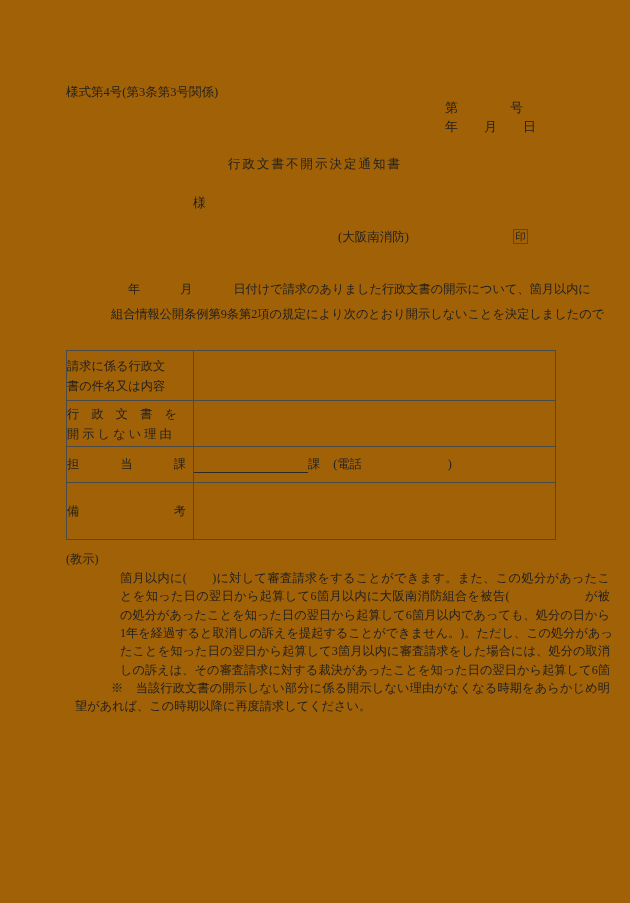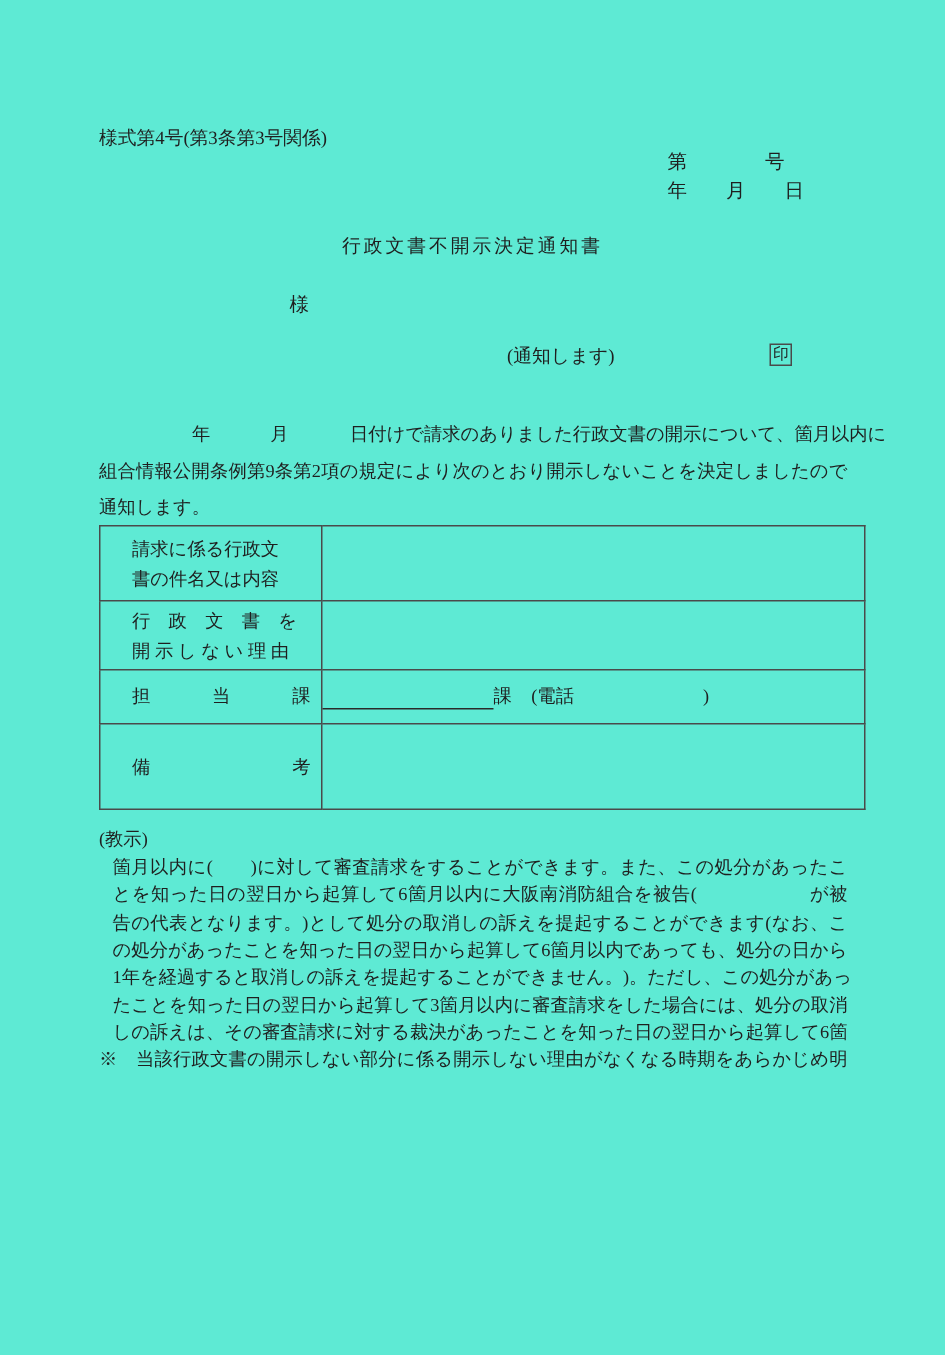--- a/index.html
+++ b/index.html
@@ -1,21 +1,21 @@
 <!DOCTYPE html>
 <html lang="ja"><head>
 <meta charset="utf-8">
 <style>
   html,body{margin:0;padding:0;}
   body{background:#e8e8e8;}
   .sheet{
     position:relative;
     width:630px;height:903px;
     margin:0 auto;
-    background:#5eead4;
+    background:#a16207;
     color:#1f1f1f;
     font-family:"Liberation Serif","DejaVu Serif",serif;
     overflow:hidden;
   }
   .abs{position:absolute;}
   .fs12{font-size:12.2px;}
   .fs13{font-size:13px;}
 
   
   .form-id{left:66px;top:84px;font-size:12.5px;white-space:nowrap;}
@@ -29,33 +29,33 @@
     width:13px;height:13px;
     border:1px solid #4a4a4a;
     font-size:10.5px;line-height:13px;text-align:center;
   }
 
   
   .body-par{left:66px;top:277px;width:499px;font-size:12.2px;line-height:24.7px;}
   .body-par .ln{white-space:pre;}
   .sp-ib{display:inline-block;height:1px;}
   .sp62{width:62px;} .sp40{width:40px;} .sp41{width:41px;}
-  .jl{text-align:justify;text-align-last:justify;white-space:nowrap;}
+  .jl{text-align:justify;text-align-last:justify;white-space:nowrap;margin-left:45px;}
 
   
   .main-table{
     left:66px;top:350px;
     border-collapse:collapse;table-layout:fixed;
   }
   .main-table td{
     border:1px solid #4a4a4a;
     padding:0;vertical-align:middle;
     font-size:12.2px;
   }
-  td.lbl{width:119px;padding-left:21px;padding-right:7px;}
+  td.lbl{width:119px;padding-left:0;padding-right:7px;}
   td.val{width:361px;}
   .lbl .ll{white-space:nowrap;line-height:20px;}
   .ls3{letter-spacing:3.1px;}
   .spread{display:flex;justify-content:space-between;}
   .r1{height:50px;} .r2{height:46px;} .r3{height:36px;} .r4{height:57px;}
   .c3{padding-left:43px;white-space:nowrap;}
   .uline{display:inline-block;width:114px;border-bottom:1px solid #2a2a2a;}
   .sp13{display:inline-block;width:13px;} .sp86{display:inline-block;width:86px;}
 
   
@@ -72,27 +72,26 @@
 </head>
 <body>
 
 <div class="sheet">
 
   <div class="abs form-id">様式第4号(第3条第3号関係)</div>
   <div class="abs doc-no fs13">第　　　　号</div>
   <div class="abs doc-date fs13">年　　月　　日</div>
   <div class="abs doc-title">行政文書不開示決定通知書</div>
   <div class="abs recipient">様</div>
-  <div class="abs agency">(通知します)</div>
+  <div class="abs agency">(大阪南消防)</div>
   <div class="abs seal">印</div>
 
   <div class="abs body-par">
     <div class="ln"><span class="sp-ib sp62"></span><span>年</span><span class="sp-ib sp40"></span><span>月</span><span class="sp-ib sp41"></span><span>日付けで請求のありました行政文書の開示について、箇月以内に</span></div>
     <div class="ln jl">組合情報公開条例第9条第2項の規定により次のとおり開示しないことを決定しましたので</div>
-    <div class="ln">通知します。</div>
   </div>
 
   <table class="abs main-table">
     <tbody>
         <tr class="r1">
       <td class="lbl">
         <div class="ll">請求に係る行政文</div>
         <div class="ll">書の件名又は内容</div>
       </td>
       <td class="val"></td>
@@ -125,21 +124,21 @@
       </td>
       <td class="val"></td>
     </tr>
   </tbody>
     </table>
 
   <div class="abs kyoji-head fs12">(教示)</div>
   <div class="abs kyoji">
     <div class="kl jl cont">箇月以内に(　　)に対して審査請求をすることができます。また、この処分があったこ</div>
     <div class="kl jl cont">とを知った日の翌日から起算して6箇月以内に大阪南消防組合を被告(　　　　　　が被</div>
-    <div class="kl jl cont">告の代表となります。)として処分の取消しの訴えを提起することができます(なお、こ</div>
     <div class="kl jl cont">の処分があったことを知った日の翌日から起算して6箇月以内であっても、処分の日から</div>
     <div class="kl jl cont">1年を経過すると取消しの訴えを提起することができません。)。ただし、この処分があっ</div>
     <div class="kl jl cont">たことを知った日の翌日から起算して3箇月以内に審査請求をした場合には、処分の取消</div>
     <div class="kl jl cont">しの訴えは、その審査請求に対する裁決があったことを知った日の翌日から起算して6箇</div>
     <div class="kl jl nfirst">※　当該行政文書の開示しない部分に係る開示しない理由がなくなる時期をあらかじめ明</div>
+    <div class="kl cont">望があれば、この時期以降に再度請求してください。</div>
   </div>
 
 </div>
 
 </body></html>

